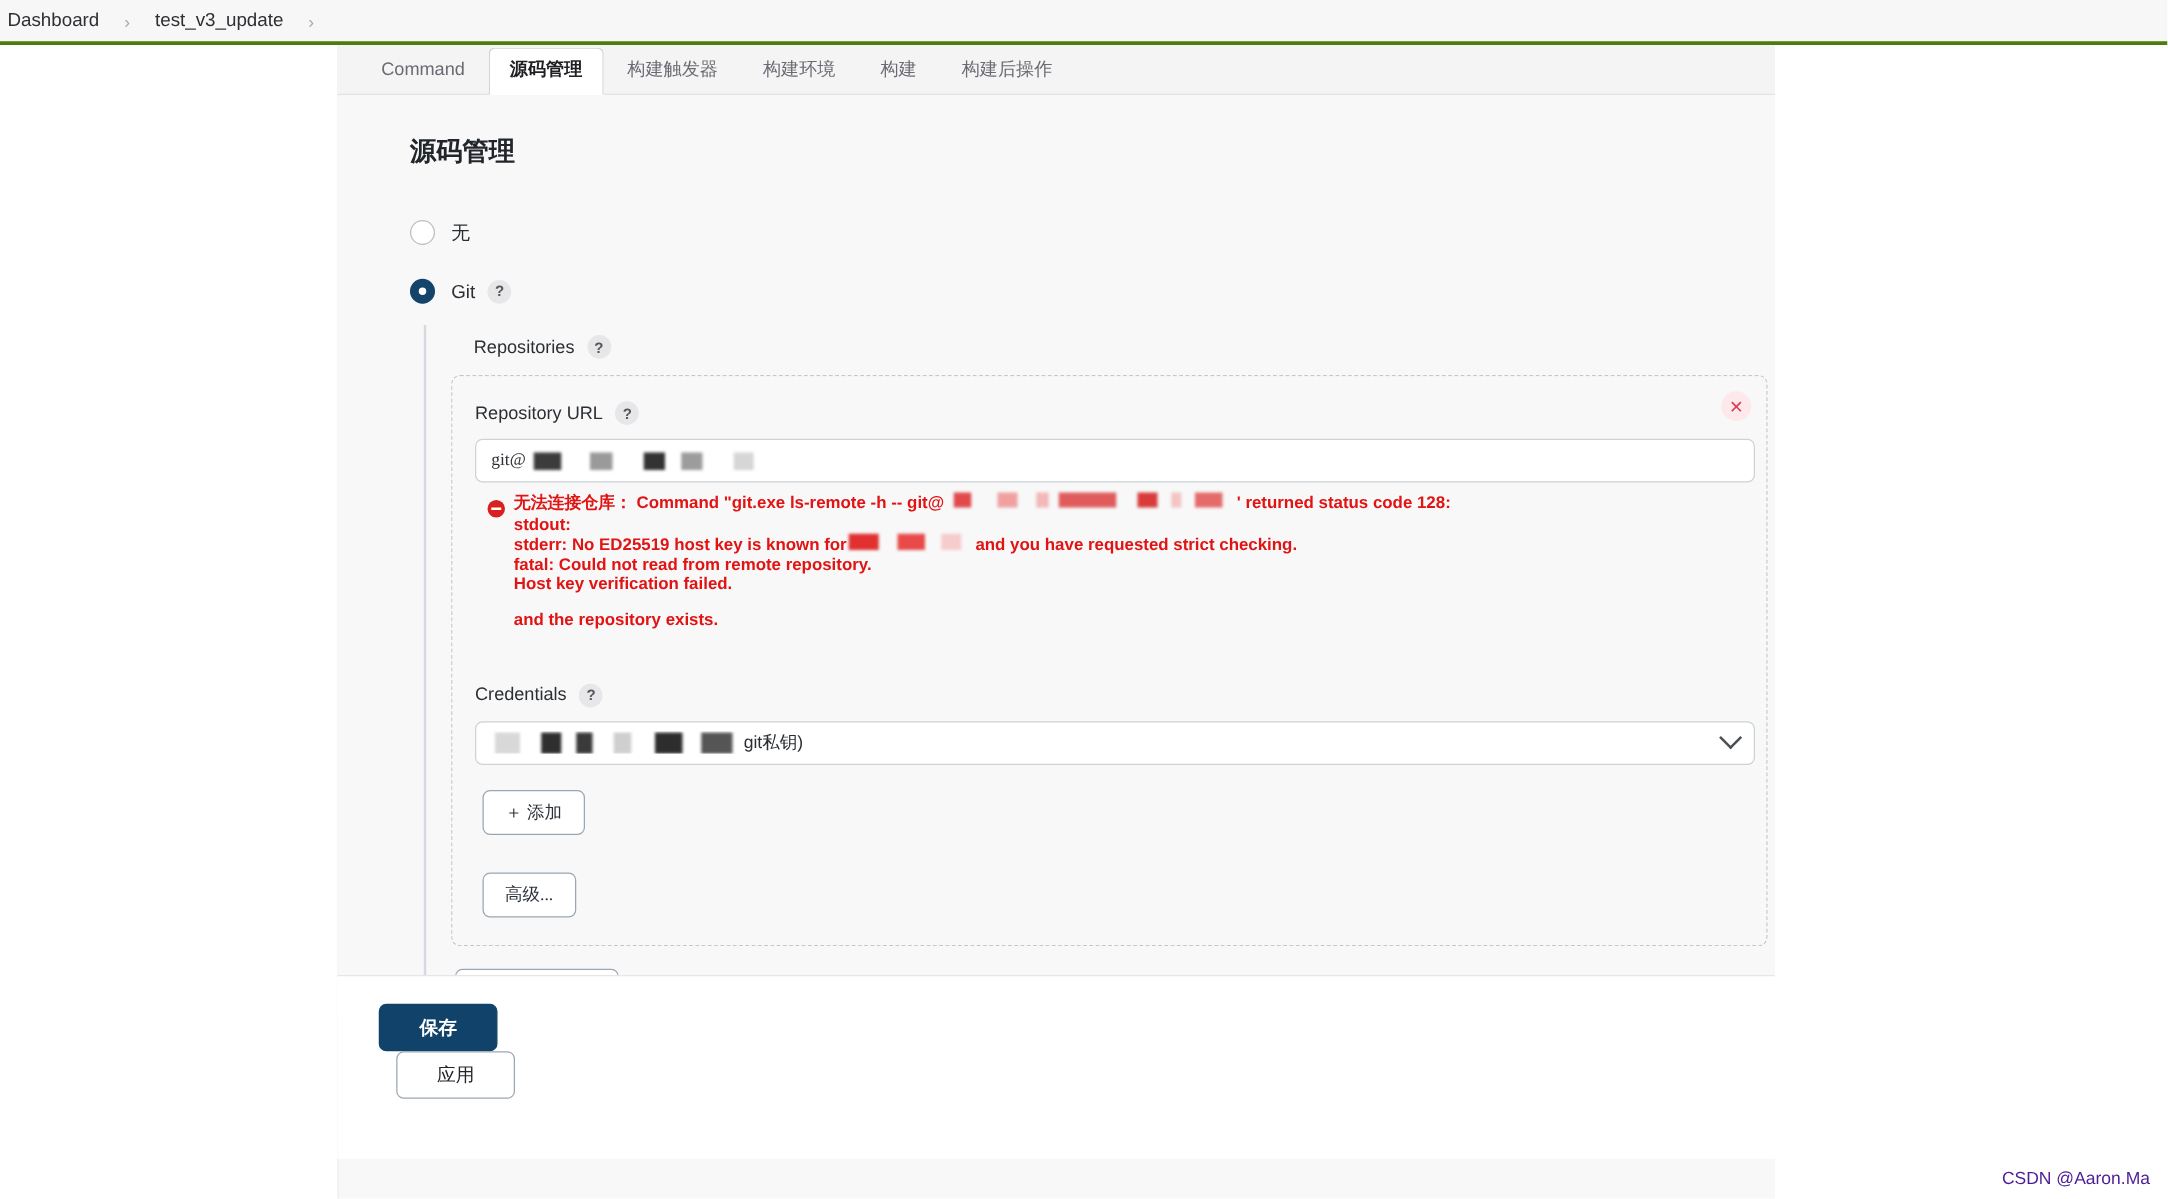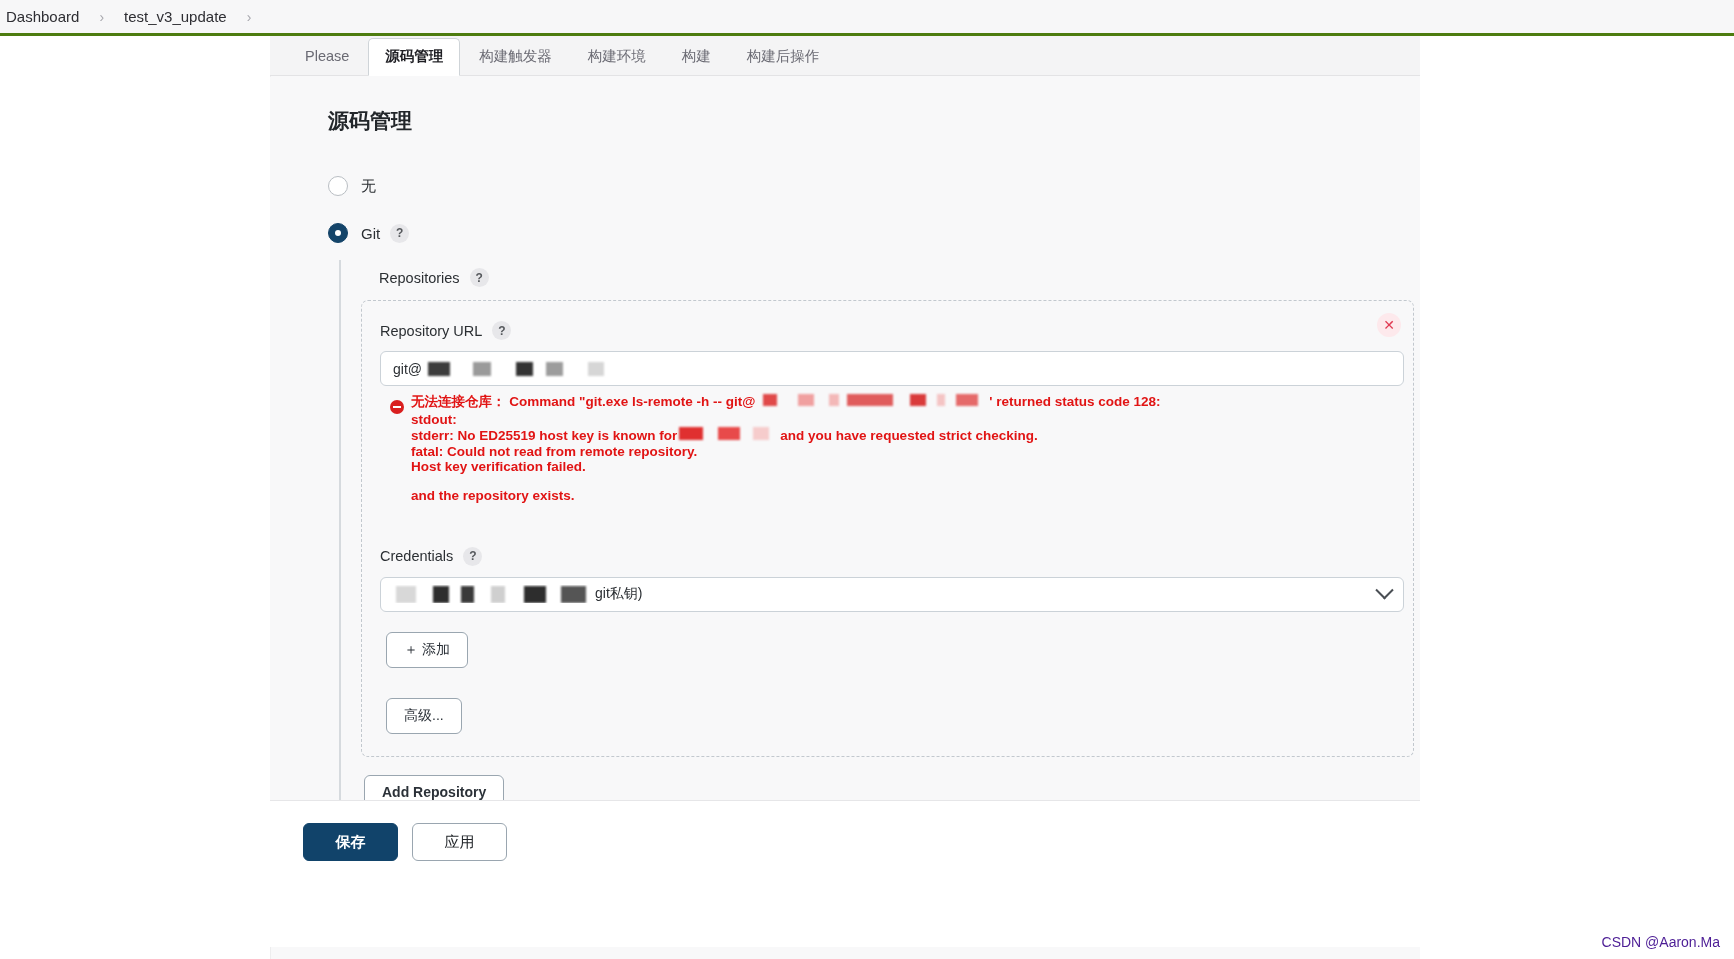--- a/index.html
+++ b/index.html
@@ -193,20 +193,21 @@
     width: 1024px; height: 35px;
     border: 1.5px solid #cbd2d8;
     border-radius: 6px;
     background: #ffffff;
     display: flex; align-items: center;
     padding: 0 12px;
     font-size: 14px;
     color: #2b2f33;
     position: relative;
     overflow: hidden;
+    font-family: Liberation Serif, serif;
   }
   .redact {
     display: inline-block;
     height: 12px;
     margin: 0 3px;
     vertical-align: middle;
     filter: blur(1.1px);
   }
 
   
@@ -260,37 +261,38 @@
     transform: rotate(45deg) translate(-3px,-3px);
     flex: 0 0 auto;
   }
 
   .btn {
     background: #ffffff;
     border: 1.5px solid #9aa6b0;
     border-radius: 6px;
     color: #2b3138;
     font-size: 14px;
-    font-family: Liberation Sans, sans-serif;
+    font-family: Liberation Serif, serif;
     padding: 8px 17px;
     cursor: pointer;
     white-space: nowrap;
   }
   #add-credentials-button { margin: 20px 0 0 6px; }
   #advanced-button { margin: 30px 0 0 6px; }
   #add-repository-button { margin: 18px 0 0 3px; font-weight: bold; }
 
   
   #action-bar {
-    position: absolute; left: 270px; top: 800px;
+    position: absolute; left: 270px; top: 780px;
     width: 1150px; height: 147px;
     background: #ffffff;
     border-top: 1px solid #e6e6e8;
     display: flex; align-items: flex-start;
     padding: 22px 0 0 33px;
+    flex-direction: column;
   }
   #save-button {
     background: #11436a;
     color: #ffffff;
     border: 1px solid #11436a;
     border-radius: 6px;
     font-weight: bold;
     font-size: 15px;
     width: 95px; height: 38px;
     cursor: pointer;
@@ -327,21 +329,21 @@
     <span class="crumb-sep">›</span>
     <span class="crumb">test_v3_update</span>
     <span class="crumb-sep">›</span>
   </div>
 
   <div id="left-white"></div>
   <div id="right-white"></div>
   <div id="content-pane"></div>
 
   <div id="tabbar">
-    <div class="tab">Please</div>
+    <div class="tab">Command</div>
     <div class="tab active">源码管理</div>
     <div class="tab">构建触发器</div>
     <div class="tab">构建环境</div>
     <div class="tab">构建</div>
     <div class="tab">构建后操作</div>
   </div>
 
   <div id="form-area">
 
     <h1 id="section-title">源码管理</h1>

